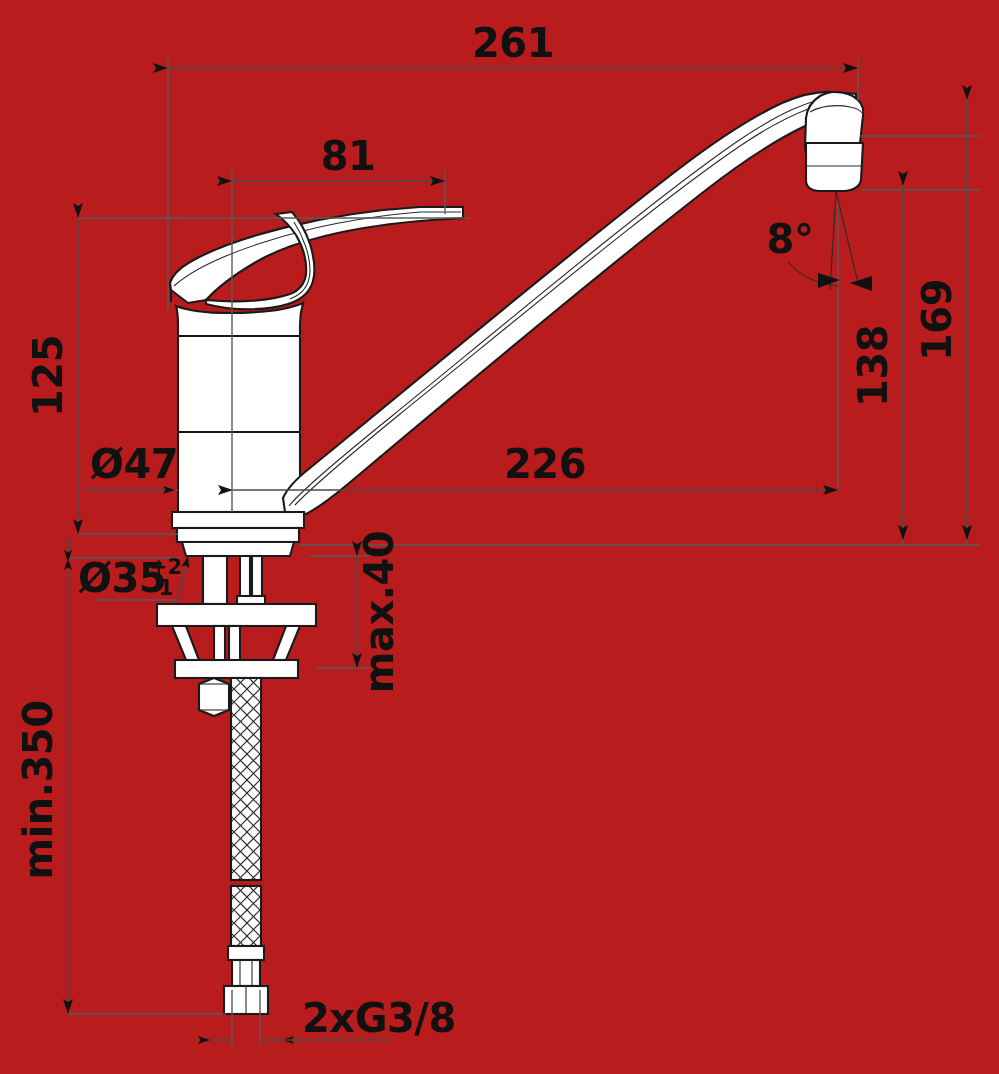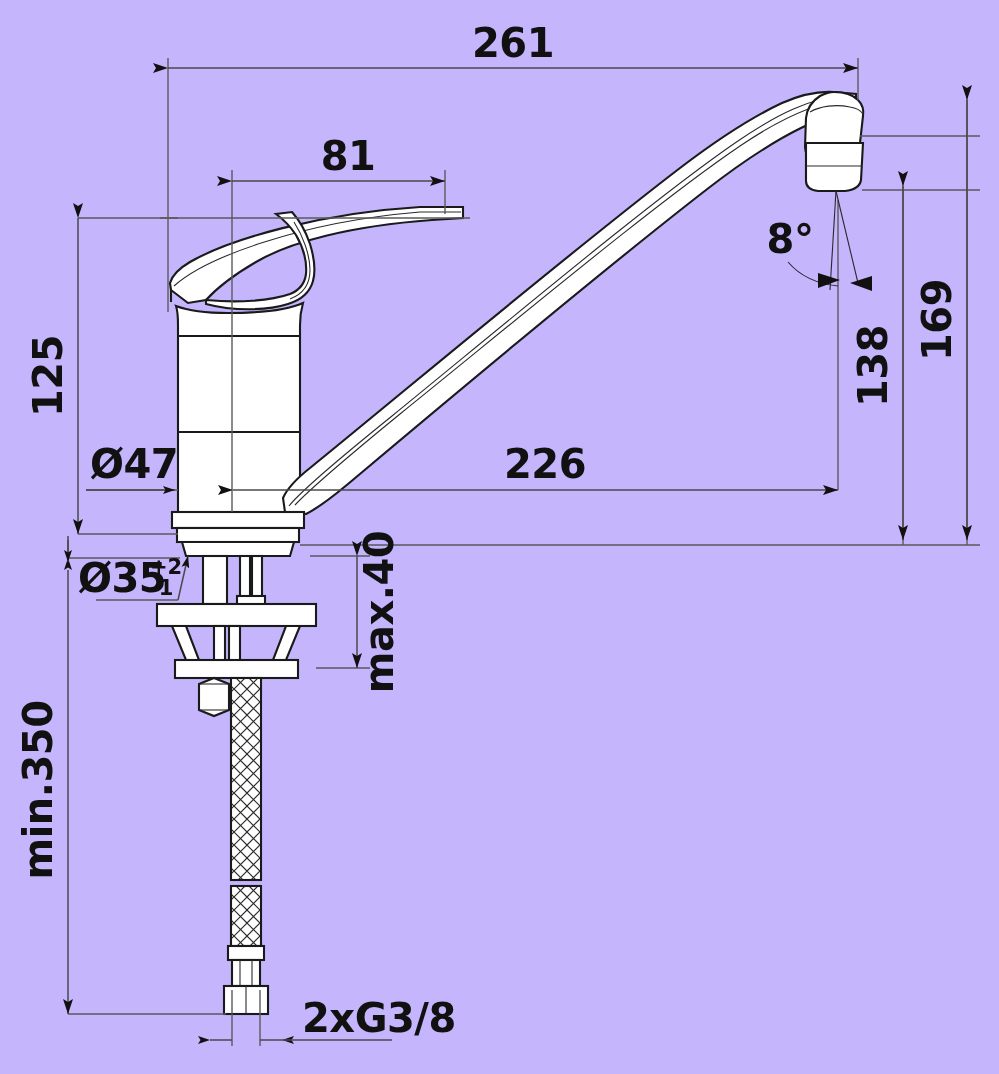--- a/index.html
+++ b/index.html
@@ -4,21 +4,21 @@
 <style>
   html, body {
     margin: 0;
     padding: 0;
     background: #ffffff;
   }
   #sheet {
     position: relative;
     width: 999px;
     height: 1074px;
-    background: #c4b5fd;
+    background: #b91c1c;
     overflow: hidden;
     font-family: "DejaVu Sans", sans-serif;
   }
   #sheet svg {
     position: absolute;
     top: 0;
     left: 0;
     width: 999px;
     height: 1074px;
   }

